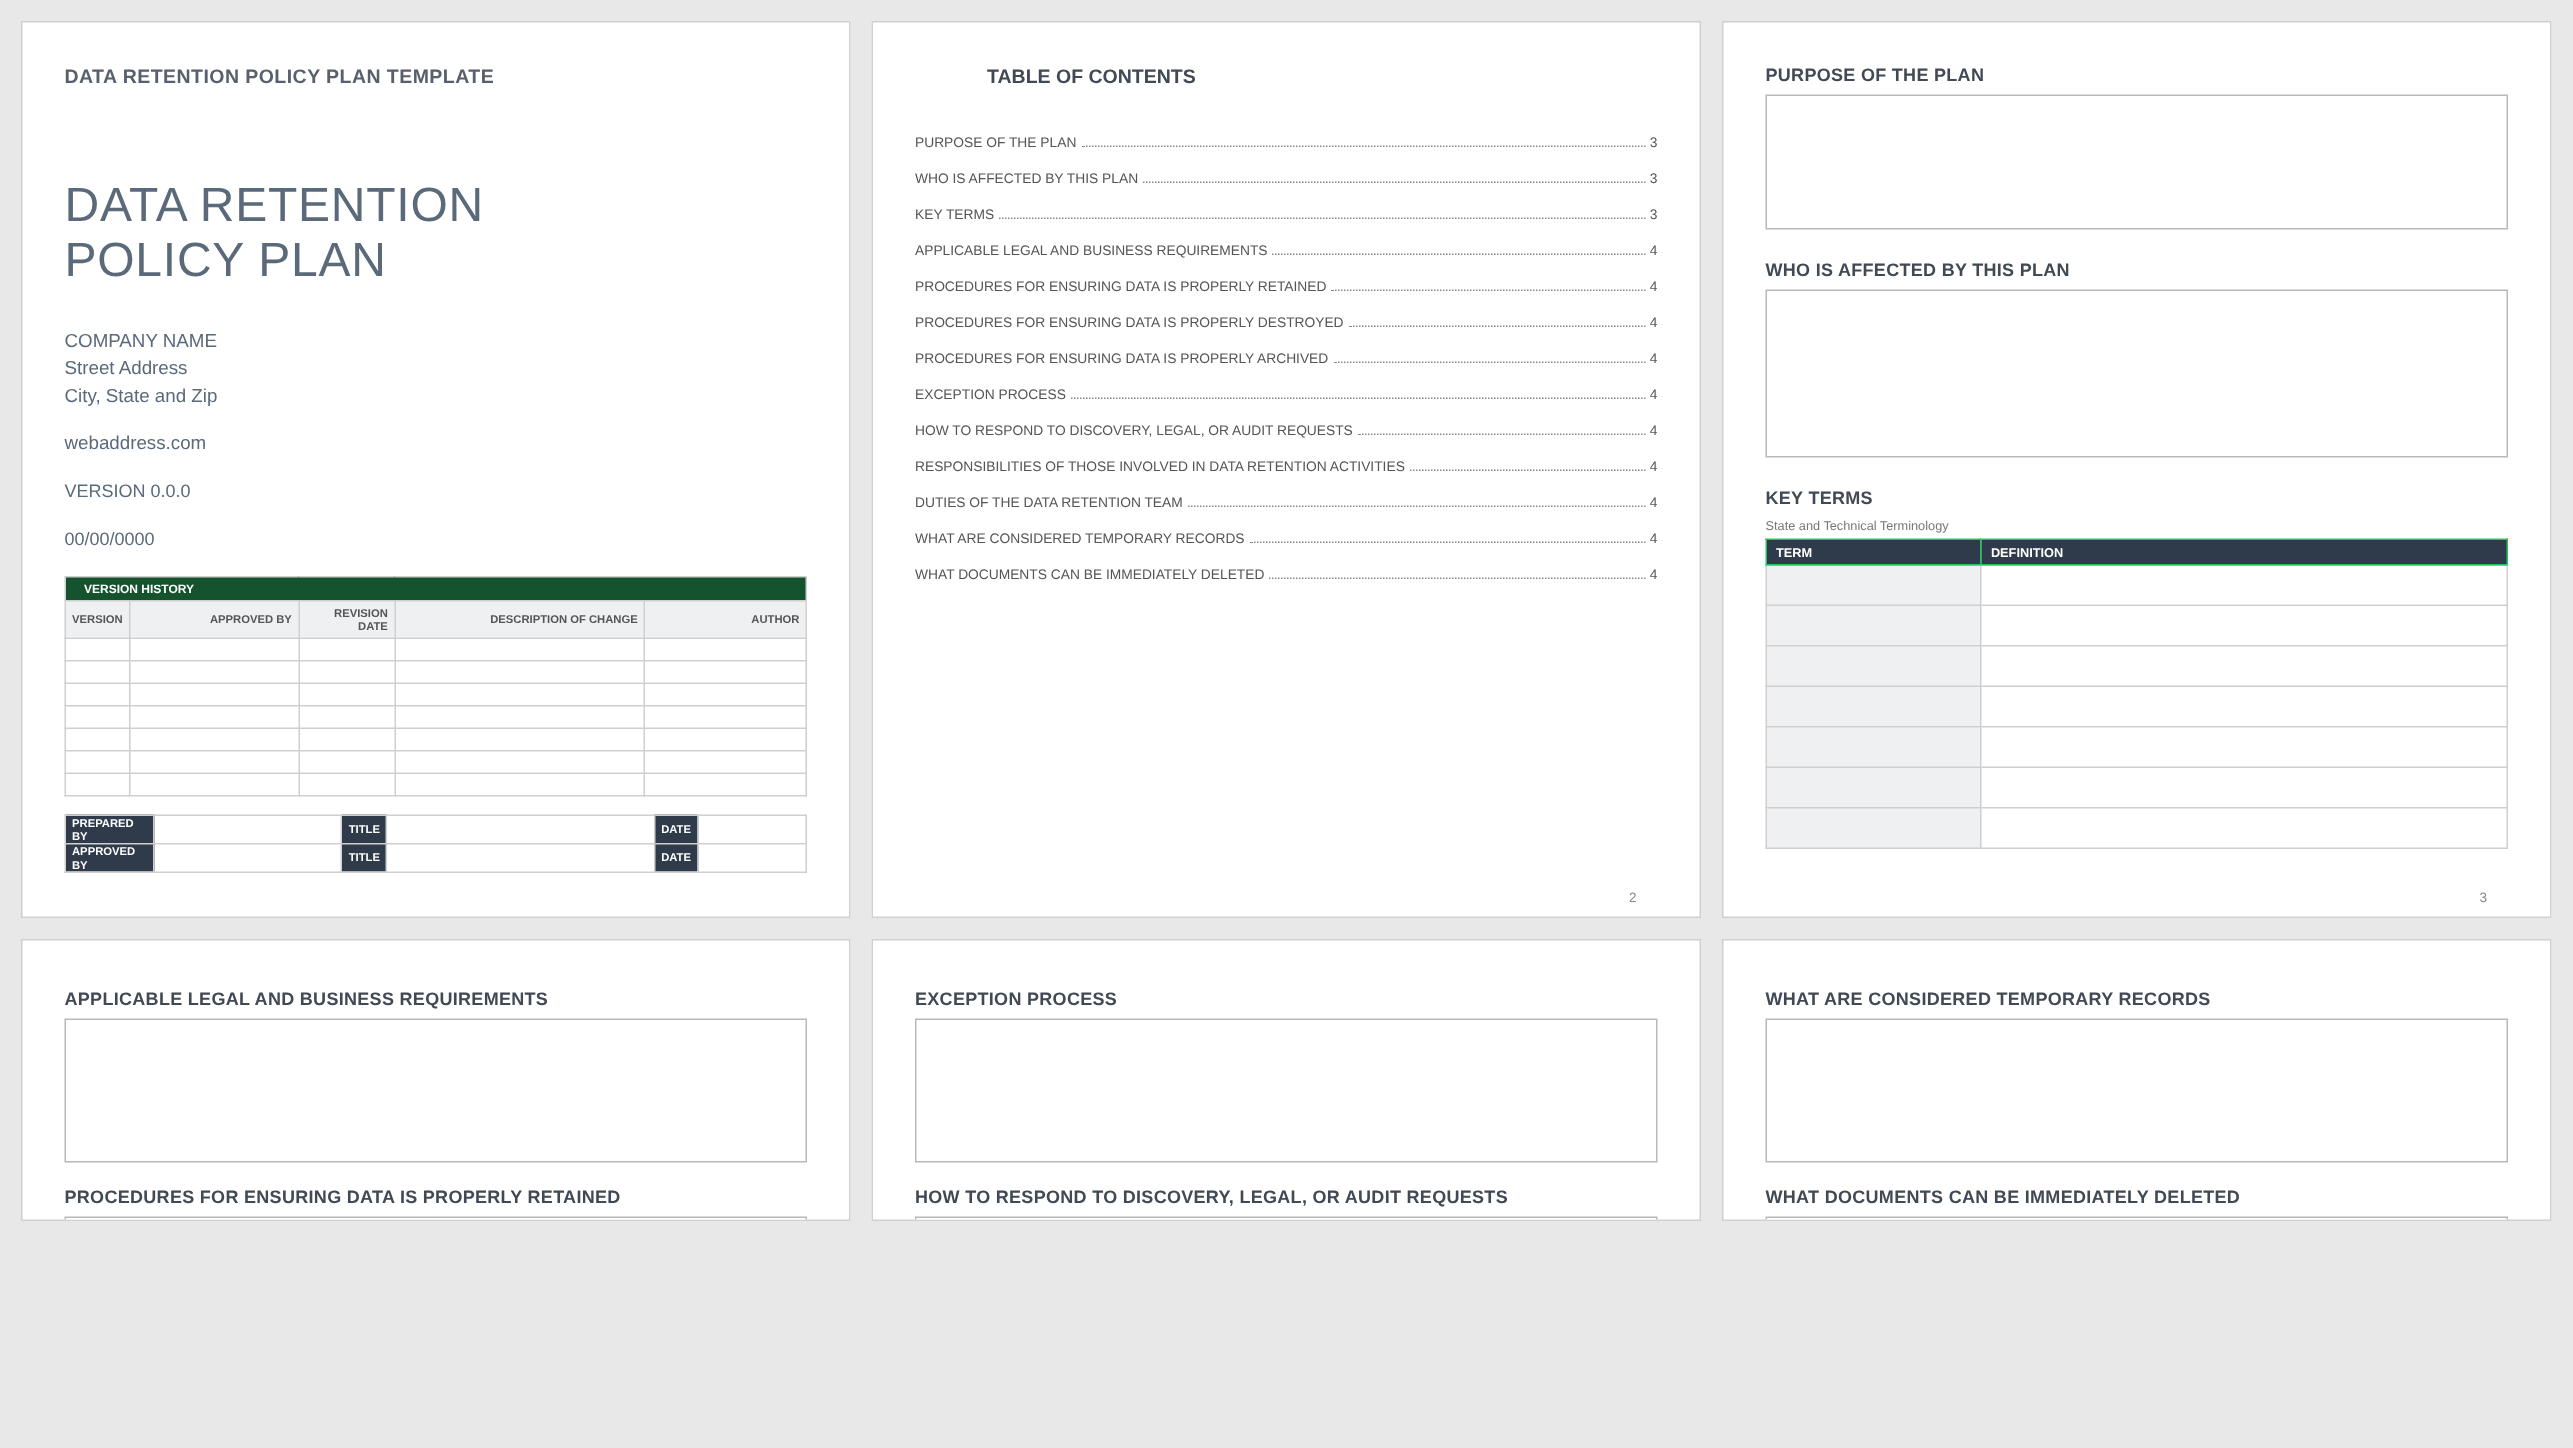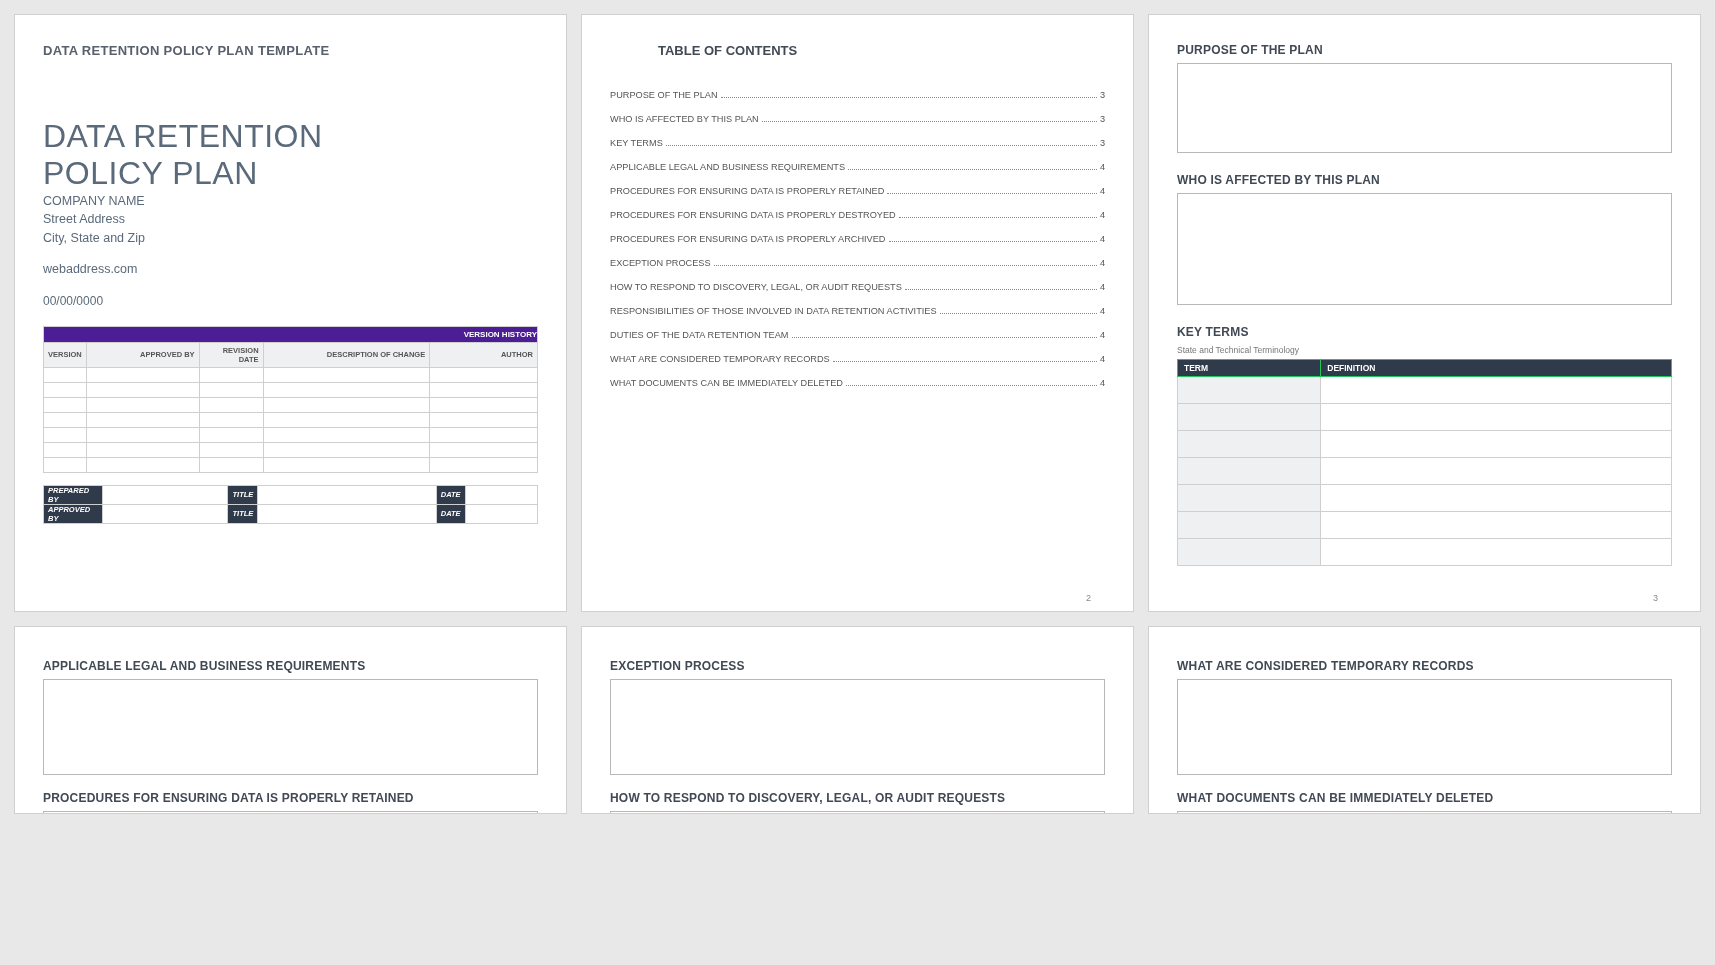--- a/index.html
+++ b/index.html
@@ -36,43 +36,44 @@
     font-size: 13px;
     font-weight: bold;
     letter-spacing: 0.3px;
     margin-bottom: 60px;
   }
   .main-title {
     color: #5a6a7a;
     font-size: 32px;
     font-weight: 400;
     line-height: 1.15;
+    margin-bottom: 26px;
     letter-spacing: 0.5px;
   }
   .company-block {
     color: #5a6a7a;
     font-size: 12.5px;
     line-height: 1.5;
     margin-bottom: 14px;
   }
   .web { color:#5a6a7a; font-size:12.5px; margin-bottom:18px; }
   .version { color:#5a6a7a; font-size:12px; margin-bottom:18px; }
   .date { color:#5a6a7a; font-size:12px; margin-bottom:18px; }
 
   table.vh {
     width: 100%;
     border-collapse: collapse;
     font-size: 8px;
     margin-bottom: 12px;
   }
   table.vh th.banner {
-    background: #4c1d95;
+    background: #14532d;
     color: #fff;
-    text-align: right;
-    padding: 3px 0;
+    text-align: left;
+    padding: 3px 12px;
     font-size: 8px;
     font-weight: bold;
   }
   table.vh th {
     background: #eef0f2;
     border: 1px solid #cfcfcf;
     padding: 3px 4px;
     text-align: right;
     font-weight: bold;
     color: #555;
@@ -97,21 +98,20 @@
   table.sign td {
     border: 1px solid #cfcfcf;
     height: 16px;
   }
   table.sign td.hdr {
     background: #2f3a4a;
     color: #fff;
     font-weight: bold;
     text-align: left;
     padding: 0 4px;
-    font-style: italic;
   }
   .sw1 { width: 12%; }
   .sw2 { width: 26%; }
   .sw3 { width: 5%; }
   .sw4 { width: 37%; }
   .sw5 { width: 5%; }
   .sw6 { width: 15%; }
 
   
   .toc-title {
@@ -193,20 +193,21 @@
     <div class="main-title">
       <span>DATA RETENTION</span><br>
       <span>POLICY PLAN</span>
     </div>
     <div class="company-block">
       <div>COMPANY NAME</div>
       <div>Street Address</div>
       <div>City, State and Zip</div>
     </div>
     <div class="web">webaddress.com</div>
+    <div class="version">VERSION 0.0.0</div>
     <div class="date">00/00/0000</div>
 
     <table class="vh">
       <tbody>
           <tr>
             <th class="banner" colspan="5">VERSION HISTORY</th>
           </tr>
       <tr>
         <th class="col-v">VERSION</th>
         <th class="col-a">APPROVED BY</th>

